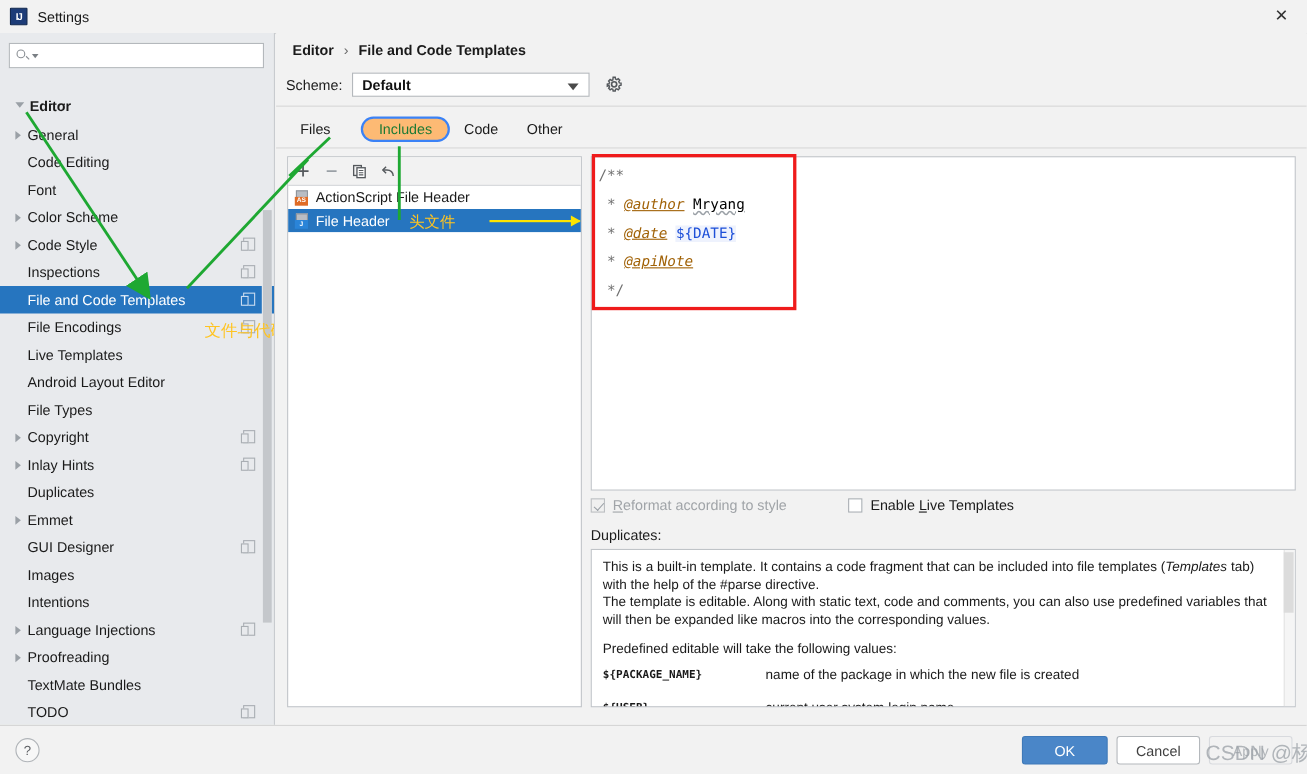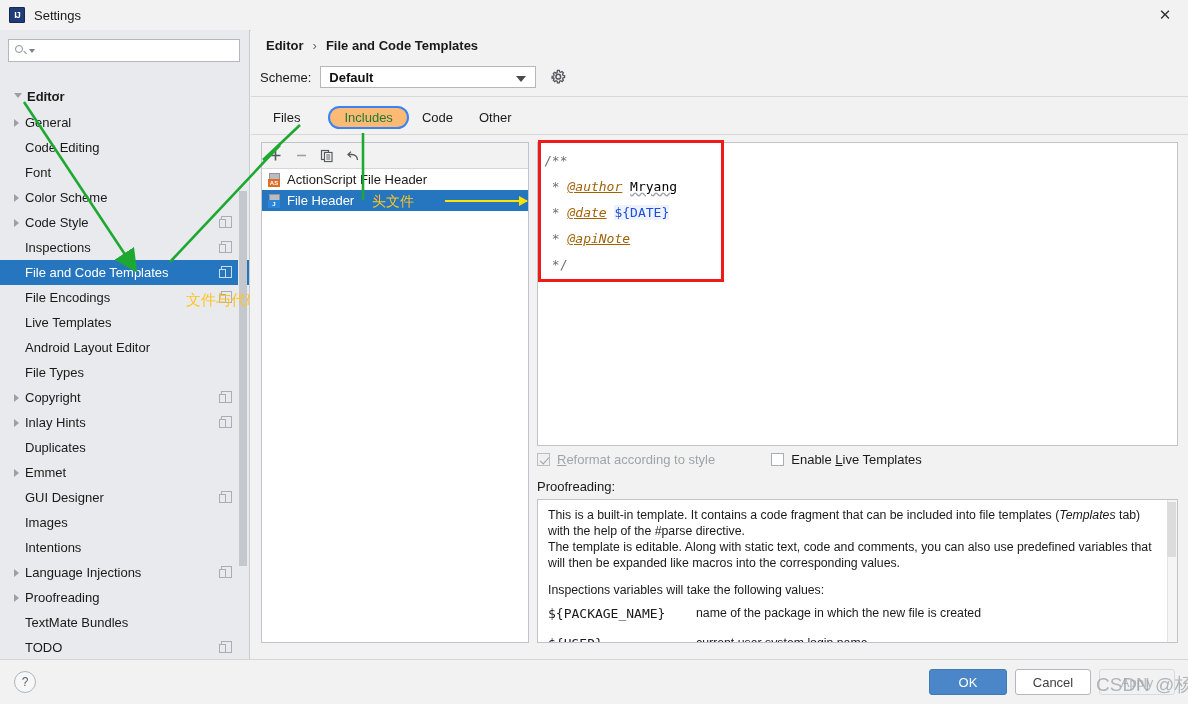--- a/index.html
+++ b/index.html
@@ -335,21 +335,21 @@
   }
   .desc-body p { margin: 0; }
   .desc-body .gap { height: 11px; }
   .desc-body i { font-style: italic; }
   .desc-body b { font-weight: normal; }
   .vars { margin-top: 7px; }
   .var-row { display: flex; align-items: flex-start; margin-bottom: 13px; }
   .var-name {
     width: 148px; flex: 0 0 auto;
     font-family: "DejaVu Sans Mono", monospace;
-    font-size: 13px; font-weight: normal; color: #1a1a1a;
+    font-size: 10px; font-weight: bold; color: #1a1a1a;
     padding-top: 1px;
   }
   .var-desc { font-size: 12.3px; color: #1a1a1a; }
   .desc-sb-track {
     position: absolute; right: 0; top: 0; width: 10px; height: 142px;
     background: #f5f5f5; border-left: 1px solid #e4e4e4; box-sizing: border-box;
   }
   .desc-sb-thumb {
     position: absolute; right: 1px; top: 2px; width: 9px; height: 55px;
     background: #dcdcdc;
@@ -620,28 +620,28 @@
       <div style="display:flex;align-items:center;">
         <span class="chk checked disabled"></span>
         <span class="opt-label disabled"><span class="mn">R</span><span>eformat according to style</span></span>
       </div>
       <div class="opt2">
         <span class="chk"></span>
         <span class="opt-label"><span>Enable </span><span class="mn">L</span><span>ive Templates</span></span>
       </div>
     </div>
 
-    <div class="desc-label">Proofreading:</div>
+    <div class="desc-label">Duplicates:</div>
 
     <div class="desc-panel">
       <div class="desc-body">
         <p><span>This is a built-in template. It contains a code fragment that can be included into file templates (</span><i>Templates</i><span> tab) with the help of the </span><b>#parse</b><span> directive.</span></p>
         <p>The template is editable. Along with static text, code and comments, you can also use predefined variables that will then be expanded like macros into the corresponding values.</p>
         <div class="gap"></div>
-        <p>Inspections variables will take the following values:</p>
+        <p>Predefined editable will take the following values:</p>
         <div class="vars" id="vars-host">
             <div class="var-row">
               <div class="var-name">${PACKAGE_NAME}</div>
               <div class="var-desc">name of the package in which the new file is created</div>
             </div>
             <div class="var-row">
               <div class="var-name">${USER}</div>
               <div class="var-desc">current user system login name</div>
             </div>
           </div>

